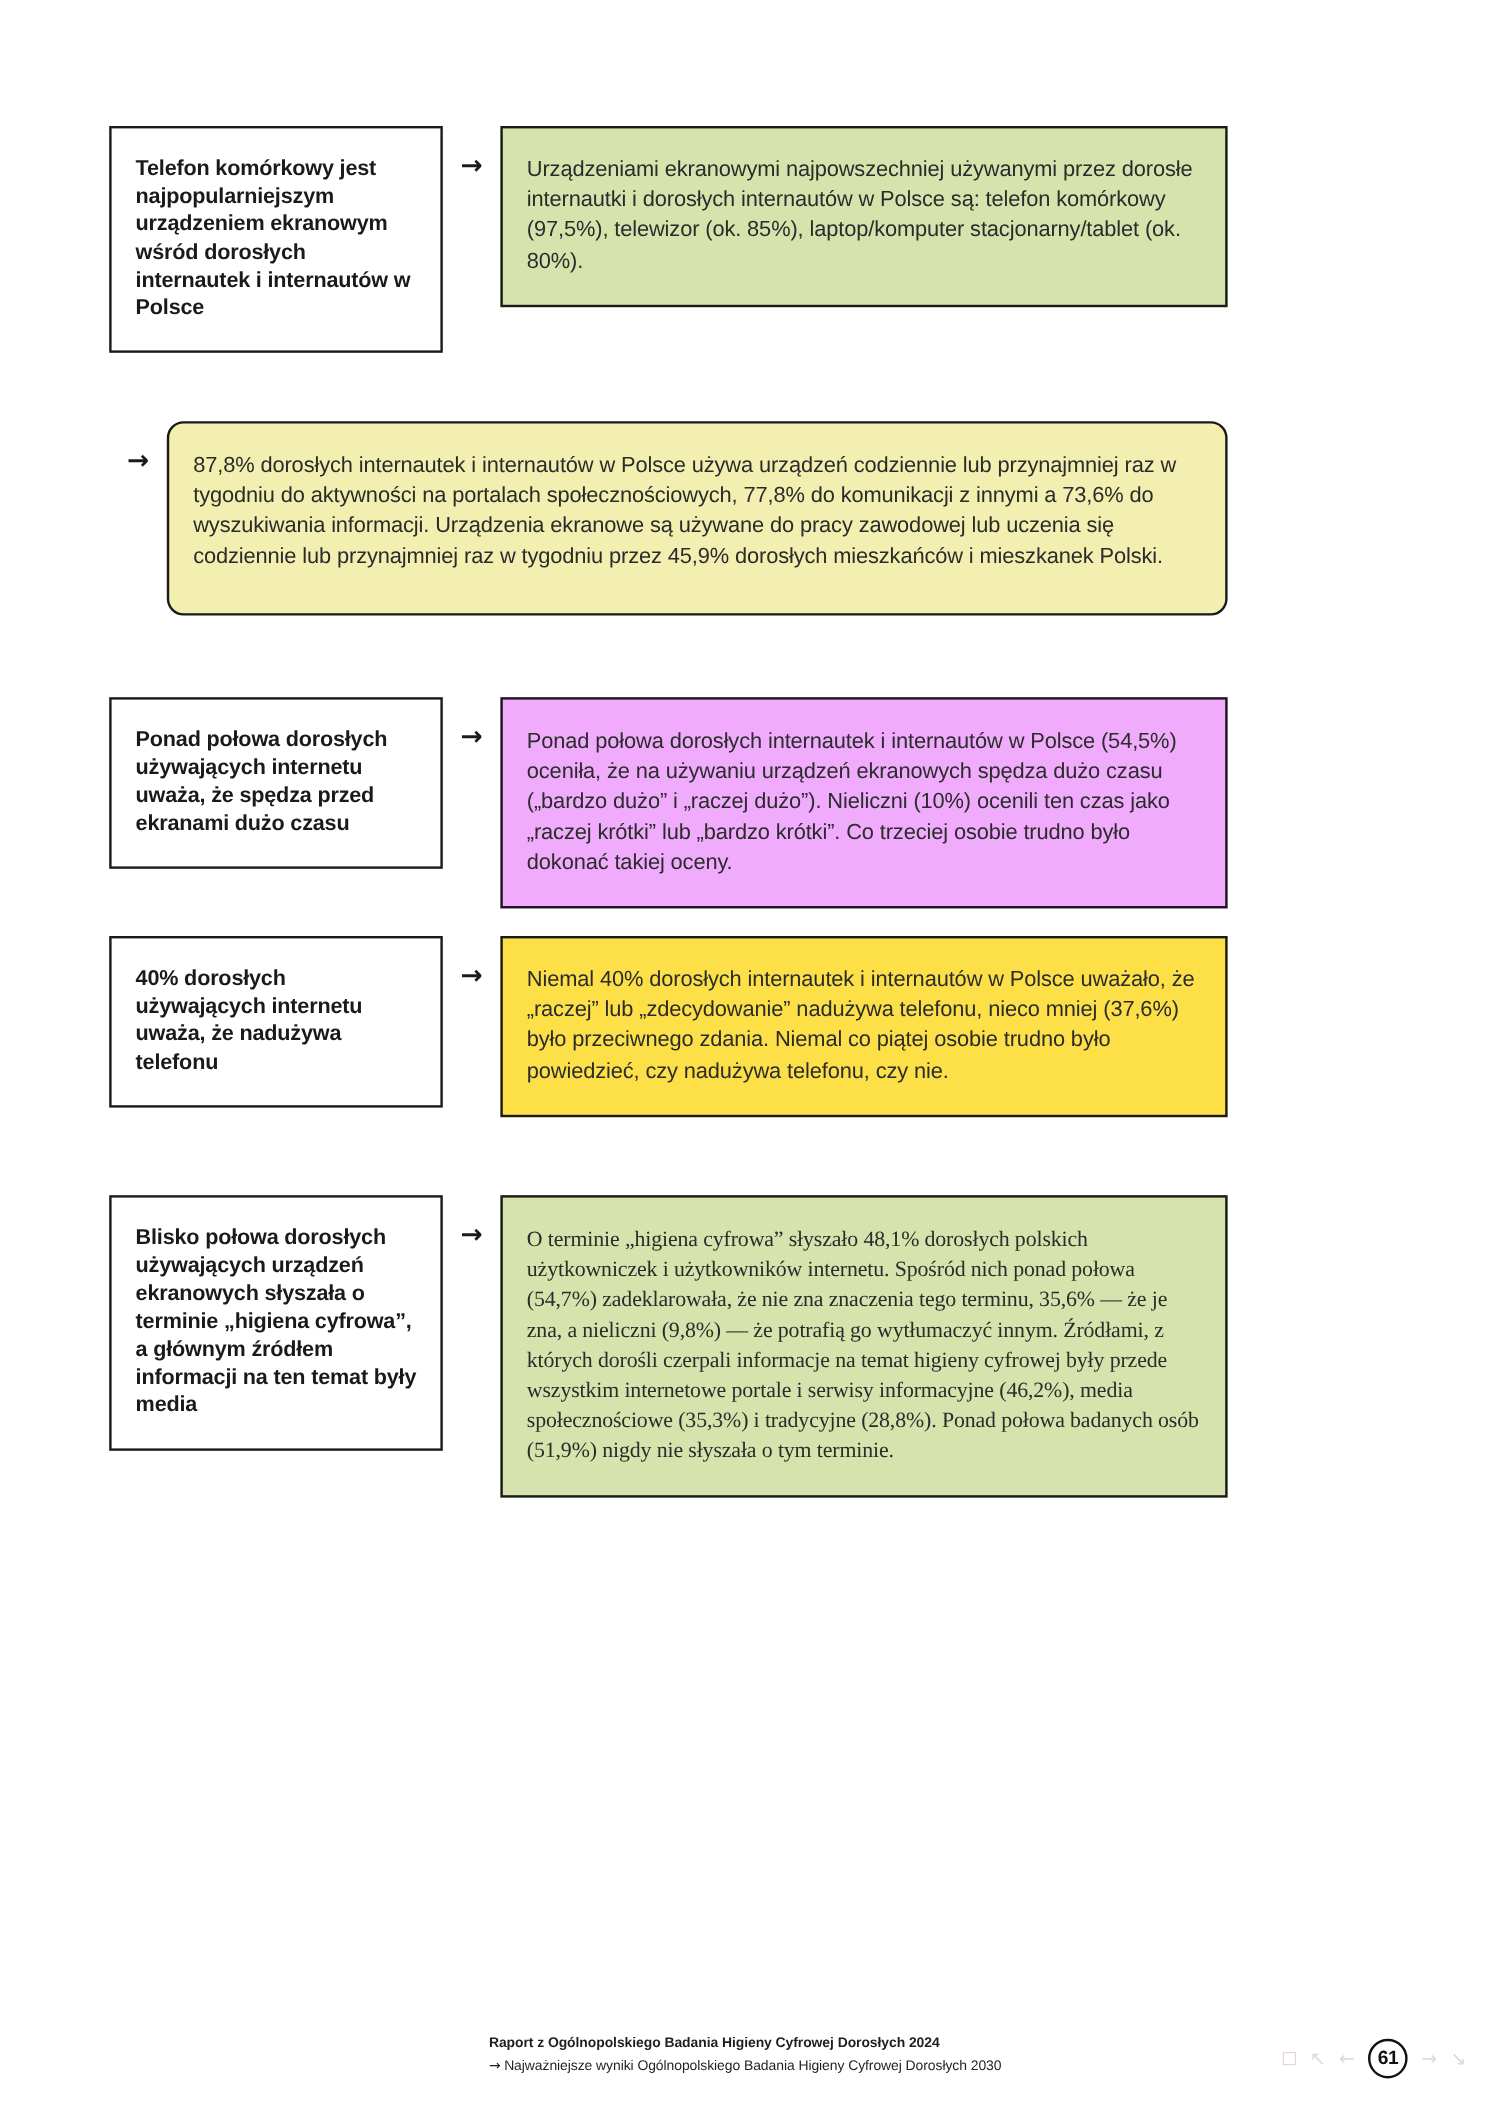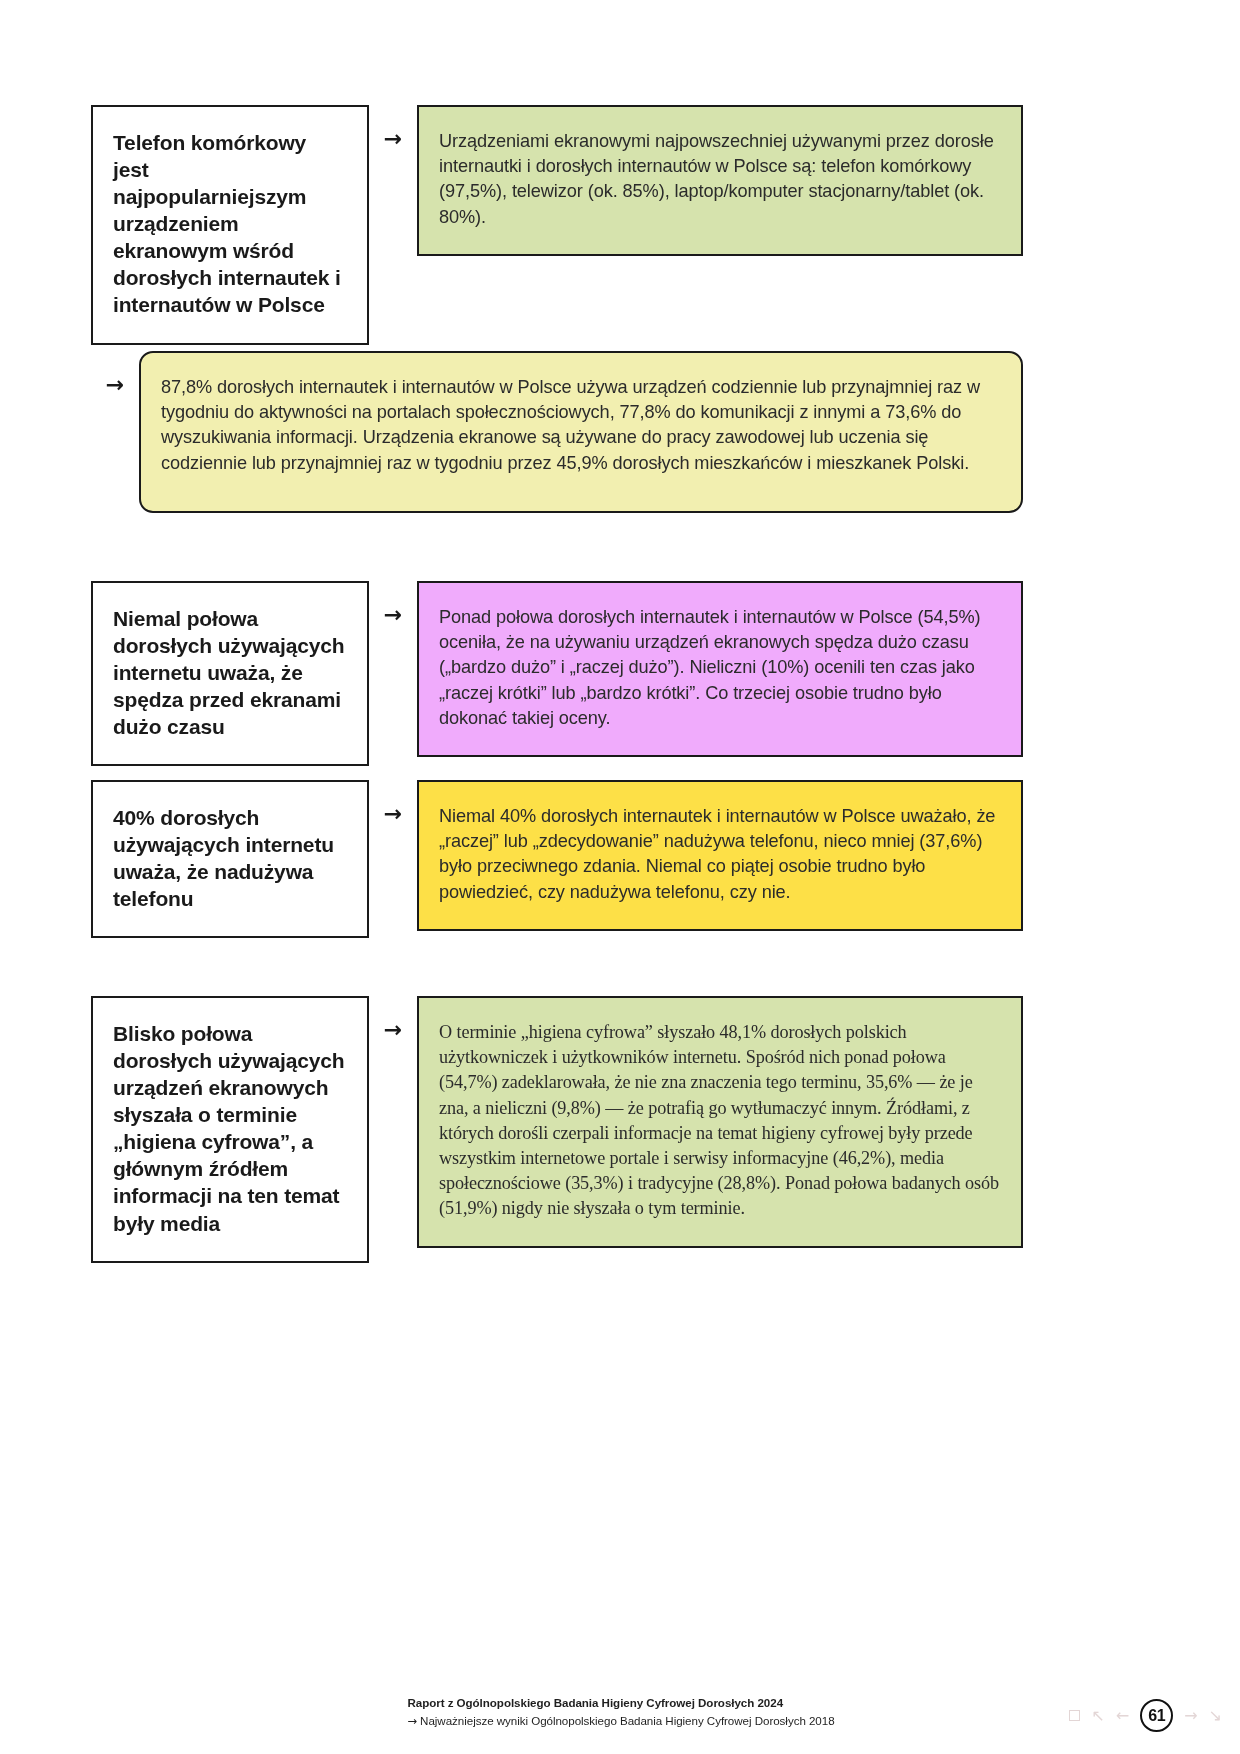--- a/index.html
+++ b/index.html
@@ -37,21 +37,21 @@
   }
   .row + .row { margin-top: 0; }
 
   .headline-box {
     width: 278px;
     flex: 0 0 278px;
     border: 2.2px solid #1a1a1a;
     background: #ffffff;
     padding: 22px 20px 24px 20px;
     font-weight: bold;
-    font-size: 21px;
+    font-size: 18px;
     line-height: 1.29;
     letter-spacing: -0.15px;
     color: #1a1a1a;
   }
 
   .arrow-cell {
     flex: 0 0 48px;
     width: 48px;
     display: flex;
     justify-content: center;
@@ -166,21 +166,21 @@
     </div>
 
     <div class="row r1">
       <div class="arrow-cell">
         <span class="arrow-glyph">→</span>
       </div>
       <div class="detail-box" style="background-color: rgb(242, 239, 176);">87,8% dorosłych internautek i internautów w Polsce używa urządzeń codziennie lub przynajmniej raz w tygodniu do aktywności na portalach społecznościowych, 77,8% do komunikacji z innymi a 73,6% do wyszukiwania informacji. Urządzenia ekranowe są używane do pracy zawodowej lub uczenia się codziennie lub przynajmniej raz w tygodniu przez 45,9% dorosłych mieszkańców i mieszkanek Polski.</div>
     </div>
 
     <div class="row r2">
-      <div class="headline-box">Niemal połowa dorosłych używających internetu uważa, że spędza przed ekranami dużo czasu</div>
+      <div class="headline-box">Ponad połowa dorosłych używających internetu uważa, że spędza przed ekranami dużo czasu</div>
       <div class="arrow-cell">
         <span class="arrow-glyph">→</span>
       </div>
       <div class="detail-box" style="background-color: #f0abfc;">Ponad połowa dorosłych internautek i internautów w Polsce (54,5%) oceniła, że na używaniu urządzeń ekranowych spędza dużo czasu („bardzo dużo” i „raczej dużo”). Nieliczni (10%) ocenili ten czas jako „raczej krótki” lub „bardzo krótki”. Co trzeciej osobie trudno było dokonać takiej oceny.</div>
     </div>
 
     <div class="row r3">
       <div class="headline-box">40% dorosłych używających internetu uważa, że nadużywa telefonu</div>
       <div class="arrow-cell">
         <span class="arrow-glyph">→</span>
@@ -195,21 +195,21 @@
       </div>
       <div class="detail-box" style="background-color: rgb(214, 227, 173);">O terminie „higiena cyfrowa” słyszało 48,1% dorosłych polskich użytkowniczek i użytkowników internetu. Spośród nich ponad połowa (54,7%) zadeklarowała, że nie zna znaczenia tego terminu, 35,6% — że je zna, a nieliczni (9,8%) — że potrafią go wytłumaczyć innym. Źródłami, z których dorośli czerpali informacje na temat higieny cyfrowej były przede wszystkim internetowe portale i serwisy informacyjne (46,2%), media społecznościowe (35,3%) i tradycyjne (28,8%). Ponad połowa badanych osób (51,9%) nigdy nie słyszała o tym terminie.</div>
     </div>
 
   </div>
 
   <div class="footer">
     <div class="footer-left">
       <div class="footer-line1">Raport z Ogólnopolskiego Badania Higieny Cyfrowej Dorosłych 2024</div>
       <div class="footer-line2">
-        <span class="far">→</span><span>Najważniejsze wyniki Ogólnopolskiego Badania Higieny Cyfrowej Dorosłych 2018</span>
+        <span class="far">→</span><span>Najważniejsze wyniki Ogólnopolskiego Badania Higieny Cyfrowej Dorosłych 2030</span>
       </div>
     </div>
   </div>
 
   <div class="pager">
     <span class="pg-square"></span>
     <span class="pg-ico">↖</span>
     <span class="pg-ico">←</span>
     <span class="pg-num">61</span>
     <span class="pg-ico">→</span>

